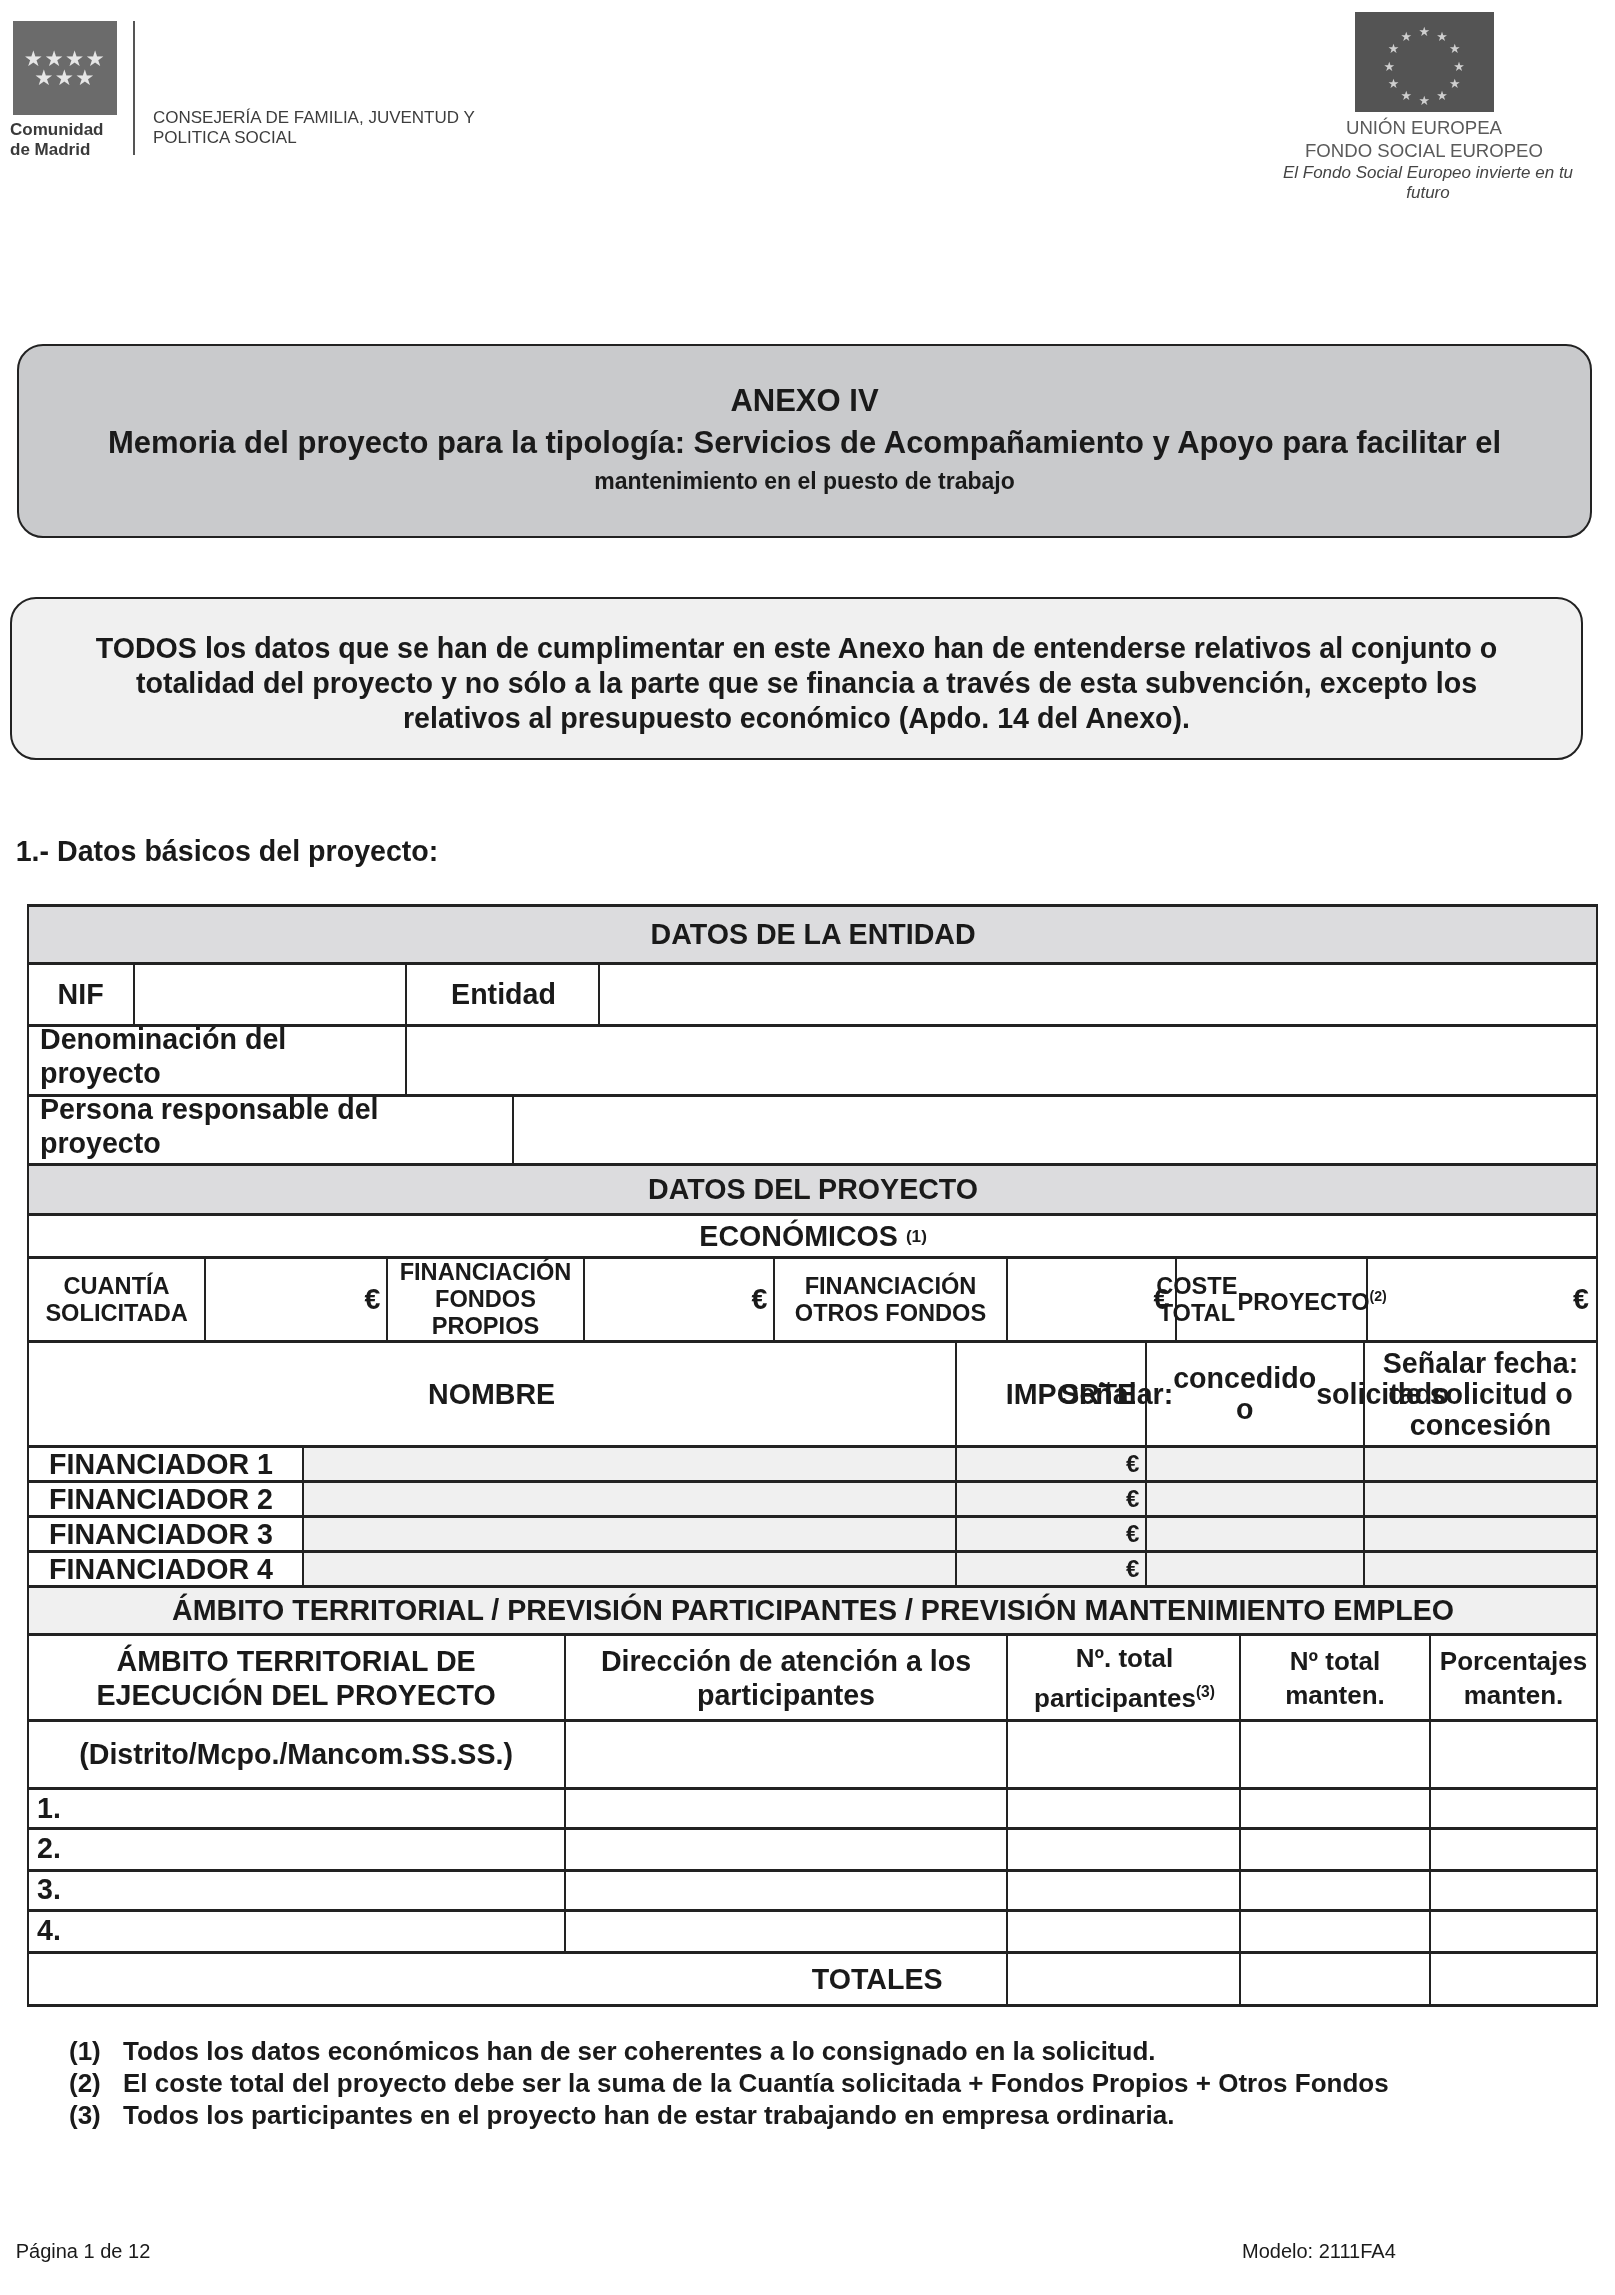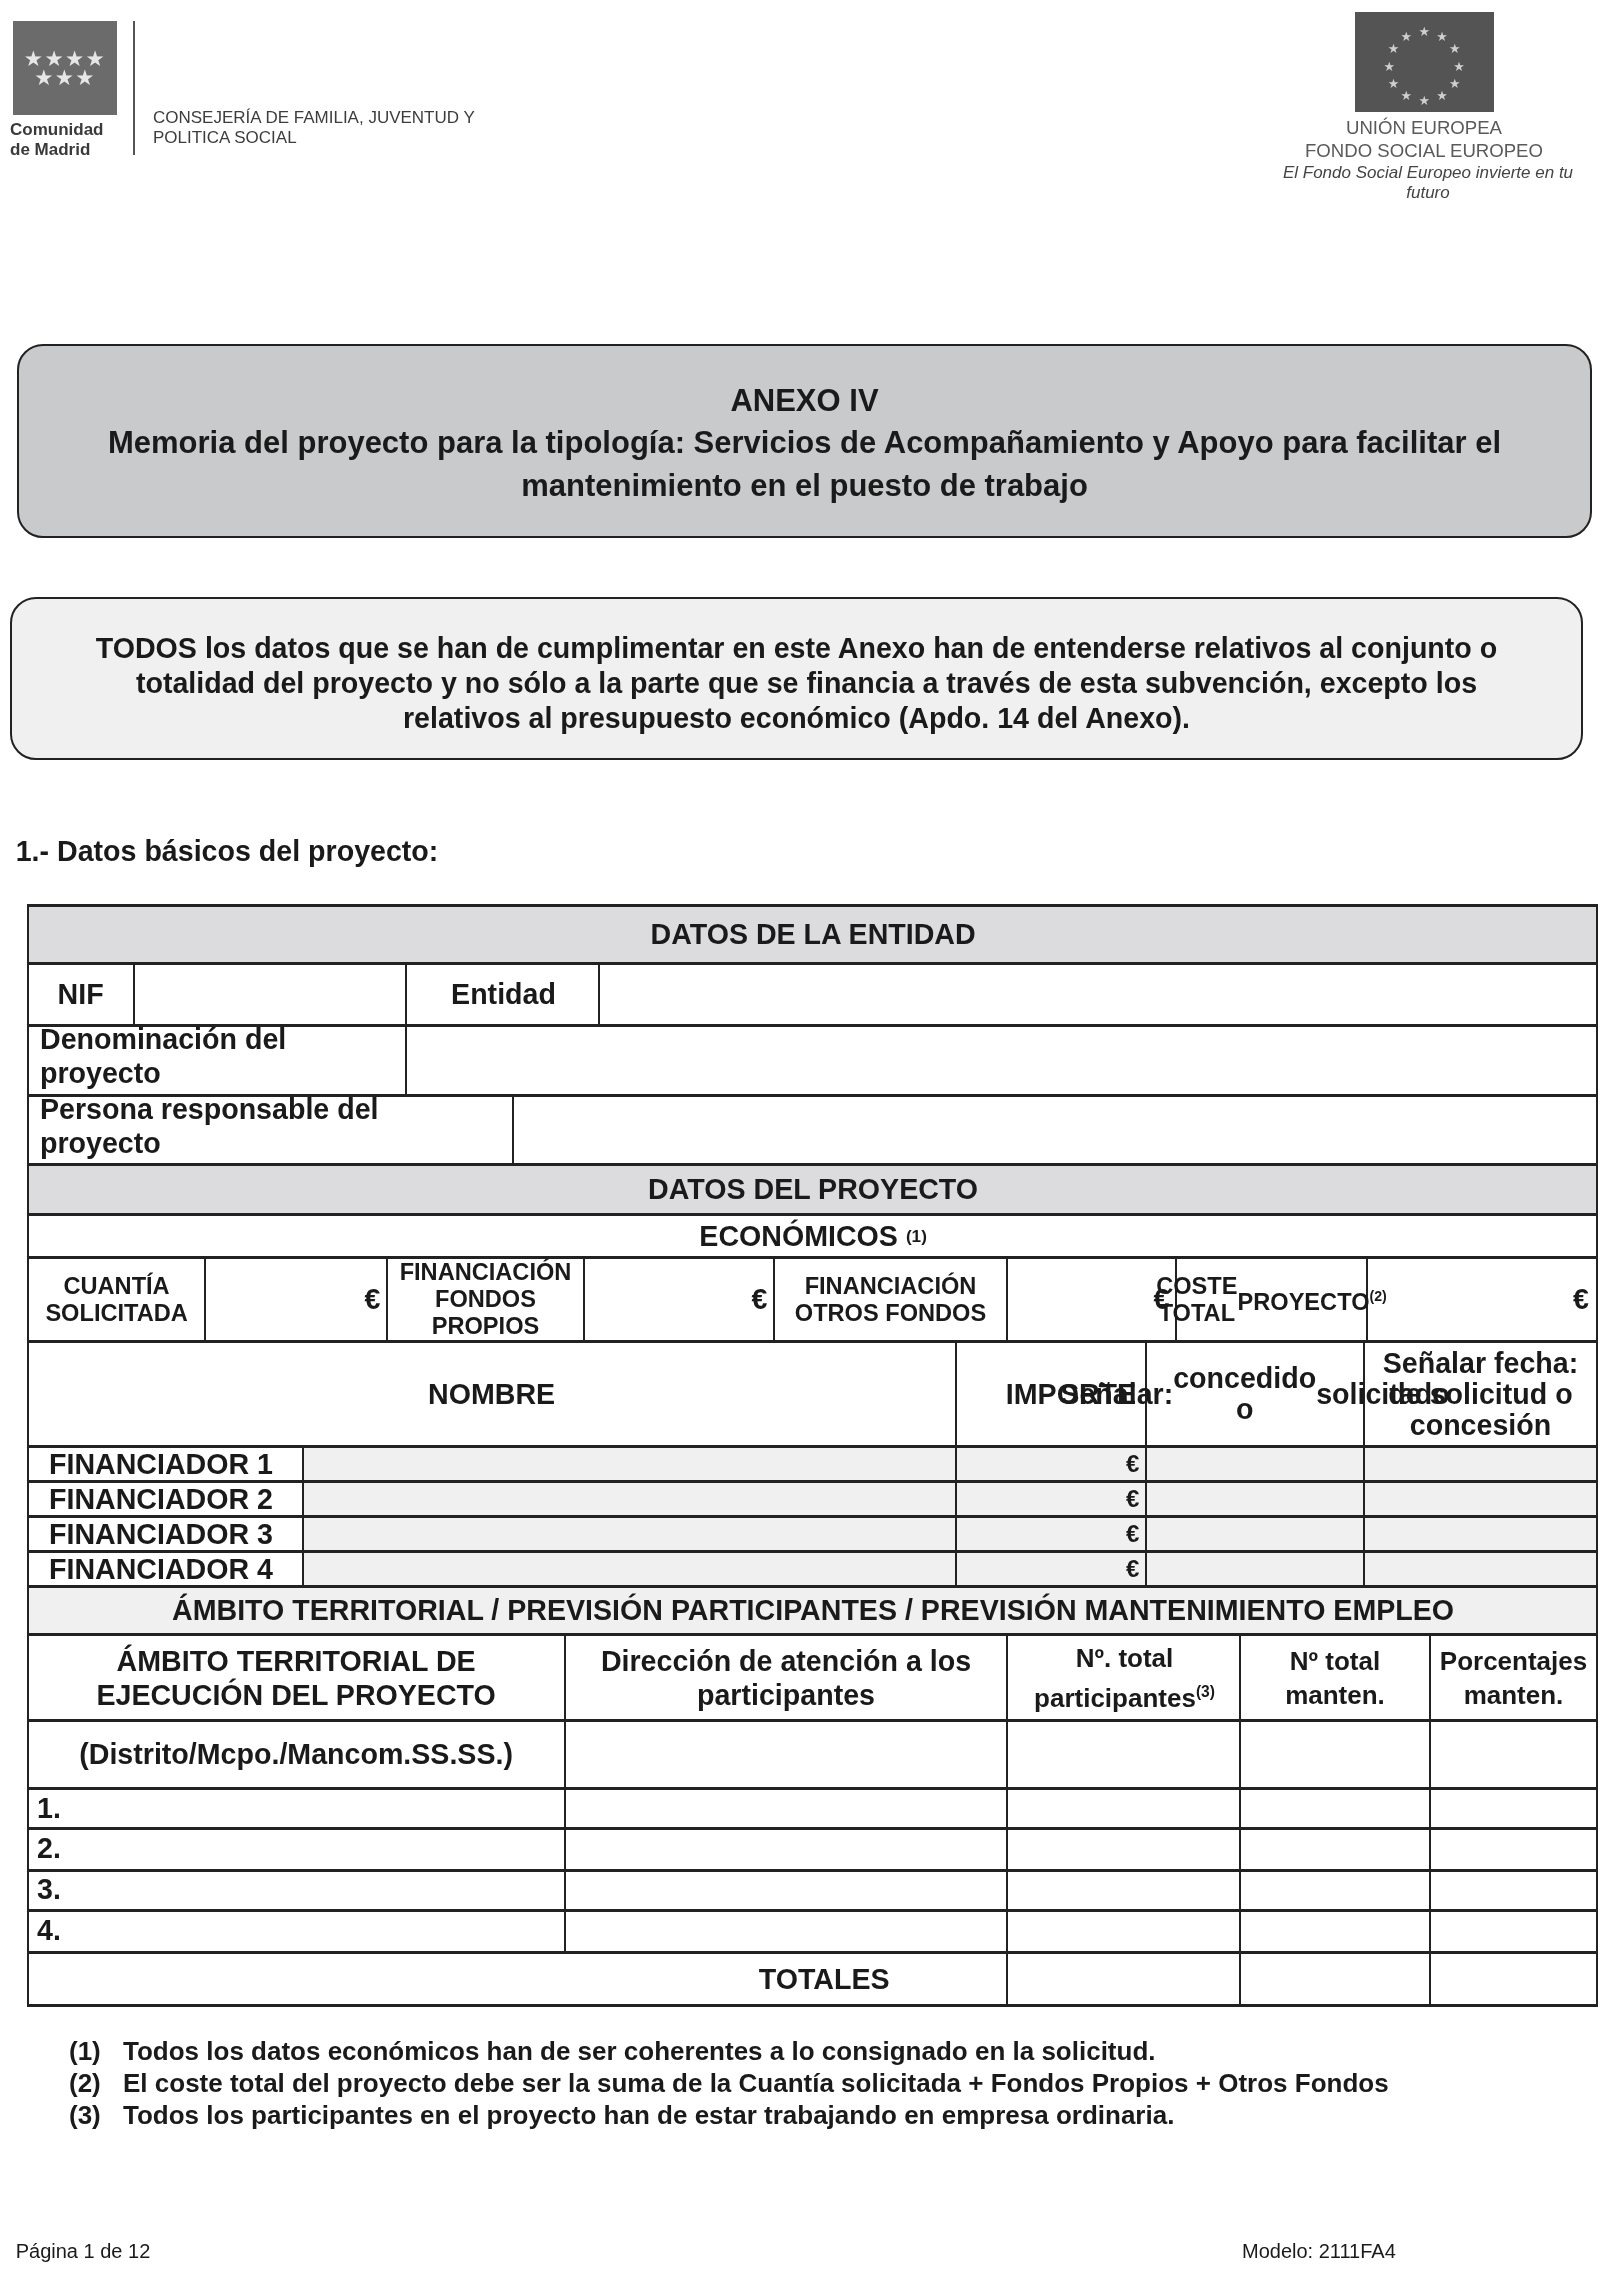--- a/index.html
+++ b/index.html
@@ -20,21 +20,21 @@
   .eu-stars { position:absolute; left:0; top:0; width:139px; height:100px; }
   .eu-line1 { left:1335px; top:117px; width:178px; text-align:center; font-size:18.6px; color:#5a5a5a; }
   .eu-line2 { left:1299px; top:140px; width:250px; text-align:center; font-size:18.6px; color:#5a5a5a; }
   .eu-line3 { left:1271px; top:163px; width:314px; text-align:center; font-size:17px; font-style:italic; color:#444; }
 
   
   .title-box { left:17px; top:344px; width:1575px; height:194px; background:#c9cacc;
                border:2.9px solid #222; border-radius:26px; }
   .title-1 { left:17px; top:383px; width:1575px; text-align:center; font-size:31px; font-weight:bold; }
   .title-2 { left:17px; top:425px; width:1575px; text-align:center; font-size:31px; font-weight:bold; }
-  .title-3 { left:17px; top:468px; width:1575px; text-align:center; font-size:31px; font-weight:bold; }
+  .title-3 { left:17px; top:468px; width:1575px; text-align:center; font-size:23px; font-weight:bold; }
 
   .notice-box { left:10px; top:597px; width:1573px; height:163px; background:#f0f0f0;
                 border:2.9px solid #222; border-radius:26px; }
   .notice-line { left:10px; width:1573px; text-align:center; font-size:28.6px; font-weight:bold; }
 
   .section-title { left:15.7px; top:835px; font-size:28.6px; font-weight:bold; }
 
   
   .hline { background:#222; height:2.9px; }
   .vline { background:#222; width:2.1px; }
@@ -327,21 +327,21 @@
   <div>
     <div class="abs cell-lbl" style="left:37px;top:1914px;">4.</div>
     <div class="abs" style="left:71px;top:1912px;width:493px;height:39px;"></div>
     <div class="abs" style="left:566px;top:1912px;width:440px;height:39px;"></div>
     <div class="abs" style="left:1009px;top:1912px;width:231px;height:39px;"></div>
     <div class="abs" style="left:1241px;top:1912px;width:188px;height:39px;"></div>
     <div class="abs" style="left:1431px;top:1912px;width:165px;height:39px;"></div>
   </div>
 
   <div>
-    <div class="abs c cell-lbl" style="left:28.6px;top:1954px;width:978px;height:50px;justify-content:flex-end;padding-right:117px;">TOTALES</div>
+    <div class="abs c cell-lbl" style="left:28.6px;top:1954px;width:978px;height:50px;justify-content:flex-end;padding-right:64px;">TOTALES</div>
     <div class="abs" style="left:1009px;top:1954px;width:231px;height:50px;"></div>
     <div class="abs" style="left:1241px;top:1954px;width:188px;height:50px;"></div>
     <div class="abs" style="left:1431px;top:1954px;width:165px;height:50px;"></div>
   </div>
 </div>
 
 <div class="abs foot" style="top:2036px;">
   <span class="foot-num">(1)</span><span>Todos los datos económicos han de ser coherentes a lo consignado en la solicitud.</span>
 </div>
 <div class="abs foot" style="top:2068px;">

